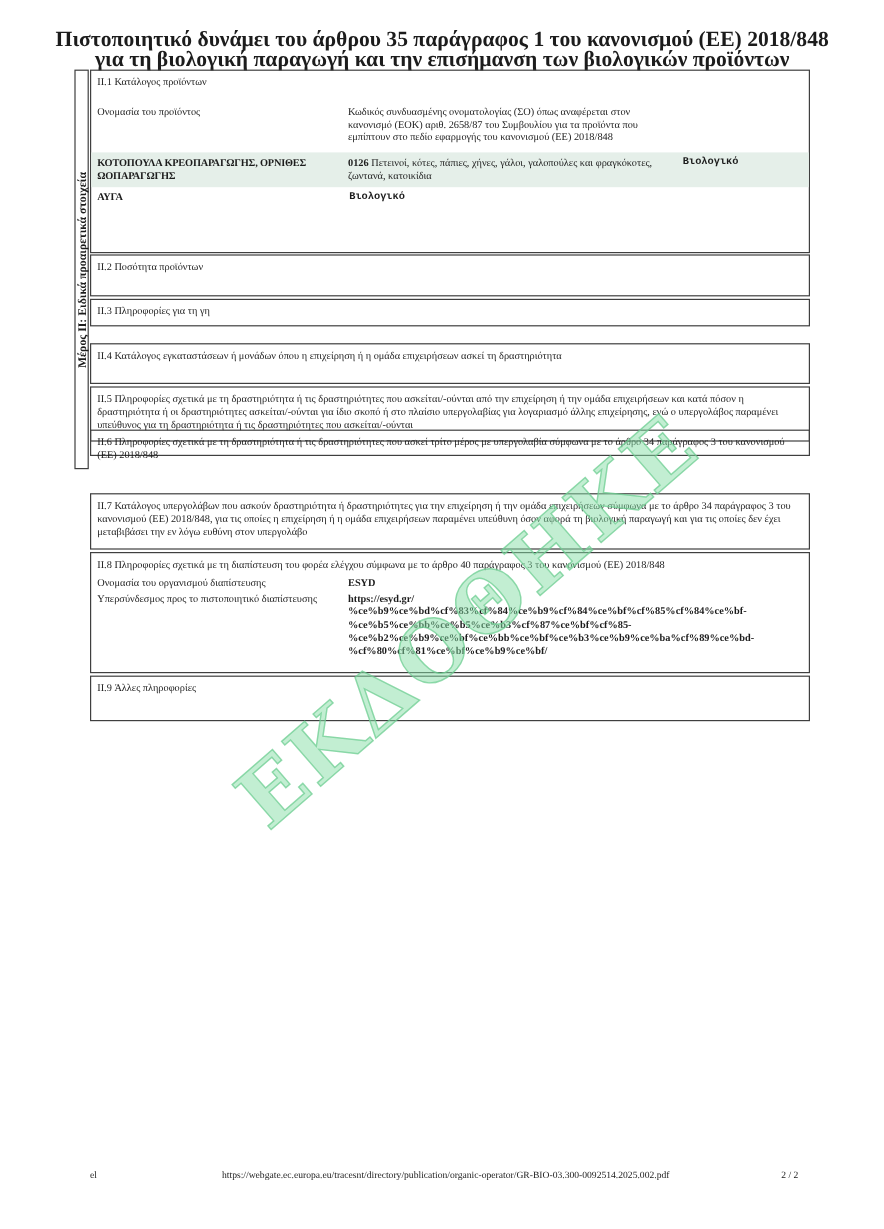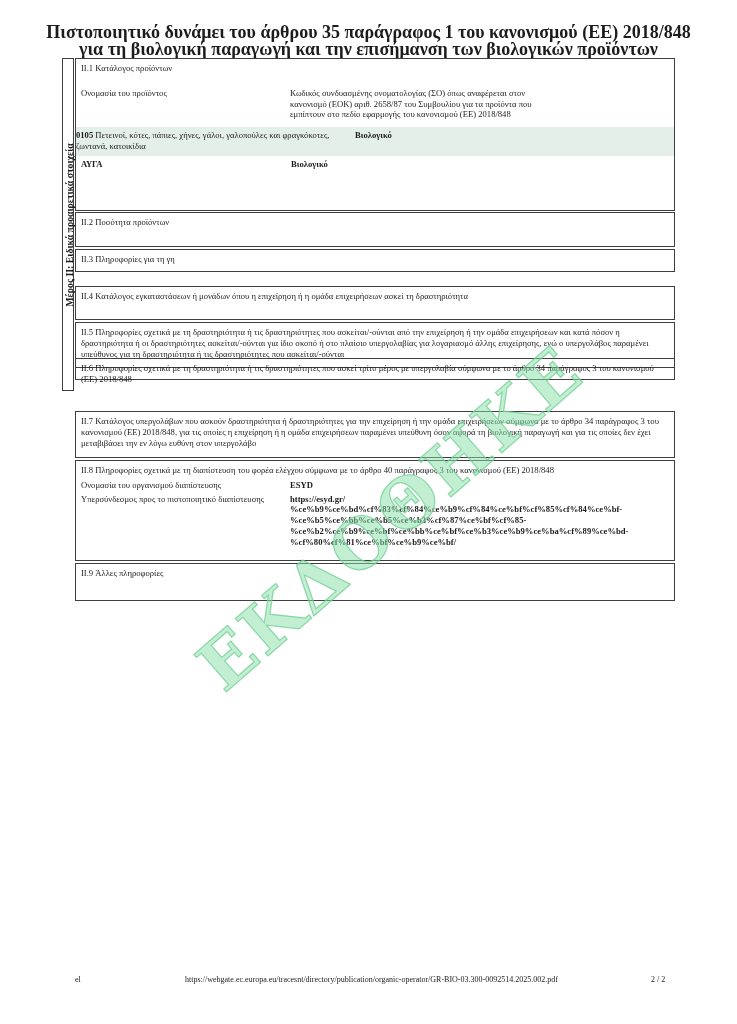--- a/index.html
+++ b/index.html
@@ -30,21 +30,21 @@
   }
   
   .box{
     position:absolute;left:75px;width:600px;border:1px solid var(--border);
     box-sizing:border-box;font-size:8.6px;line-height:10.8px;background:transparent;
   }
   .box .head{padding:4px 5px 0 5px;}
   .prow{display:flex;align-items:flex-start;}
   .pc1{width:214px;padding-left:5px;box-sizing:border-box;flex:none;}
   .pc2{width:278px;box-sizing:border-box;flex:none;padding-right:6px;}
-  .pc3{flex:1;padding-left:1px;}
+  .pc3{flex:1;padding-left:1px;font-family:Liberation Mono, monospace;}
   .hdr-row{margin-top:14px;}
   .tint{background:var(--row-highlight);padding:3px 0 4px 0;margin-top:7px;}
   .row2{padding:3px 0 0 0;align-items:flex-end;}
   .b{font-weight:bold;}
   .caps{font-weight:bold;letter-spacing:-0.15px;}
   .kv{display:flex;margin-top:3px;}
   .kv .k{width:214px;padding-left:5px;box-sizing:border-box;flex:none;}
   .kv .v{flex:1;}
   .urlv{font-weight:bold;white-space:pre-line;word-break:break-all;}
   
@@ -71,21 +71,22 @@
 </div>
 
 <div class="box" style="top:58px;height:153px;">
   <div class="head">II.1 Κατάλογος προϊόντων</div>
   <div class="prow hdr-row">
     <div class="pc1">Ονομασία του προϊόντος</div>
     <div class="pc2">Κωδικός συνδυασμένης ονοματολογίας (ΣΟ) όπως αναφέρεται στον κανονισμό (ΕΟΚ) αριθ. 2658/87 του Συμβουλίου για τα προϊόντα που εμπίπτουν στο πεδίο εφαρμογής του κανονισμού (ΕΕ) 2018/848</div>
     <div class="pc3"></div>
   </div>
   <div class="prow tint">
-    <div class="pc2"><span class="b">0105</span> <span>Πετεινοί, κότες, πάπιες, χήνες, γάλοι, γαλοπούλες και φραγκόκοτες, ζωντανά, κατοικίδια</span></div>
+    <div class="pc1 caps">ΚΟΤΟΠΟΥΛΑ ΚΡΕΟΠΑΡΑΓΩΓΗΣ, ΟΡΝΙΘΕΣ ΩΟΠΑΡΑΓΩΓΗΣ</div>
+    <div class="pc2"><span class="b">0126</span> <span>Πετεινοί, κότες, πάπιες, χήνες, γάλοι, γαλοπούλες και φραγκόκοτες, ζωντανά, κατοικίδια</span></div>
     <div class="pc3 b">Βιολογικό</div>
   </div>
   <div class="prow row2">
     <div class="pc1 caps">ΑΥΓΑ</div>
     <div class="pc3 b">Βιολογικό</div>
   </div>
 </div>
 
 <div class="box" style="top:212px;height:35px;">
   <div class="head">II.2 Ποσότητα προϊόντων</div>

